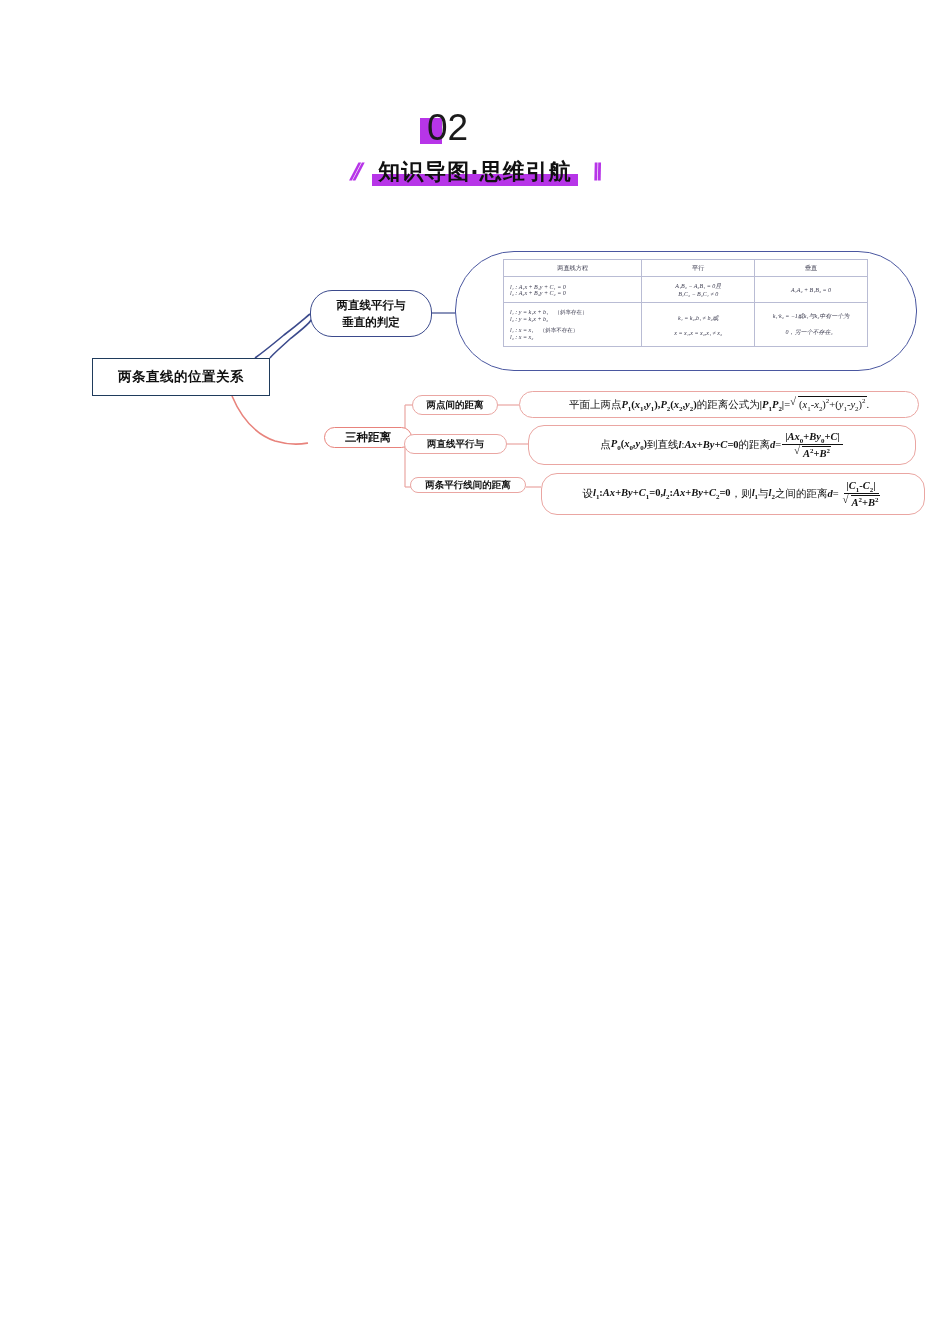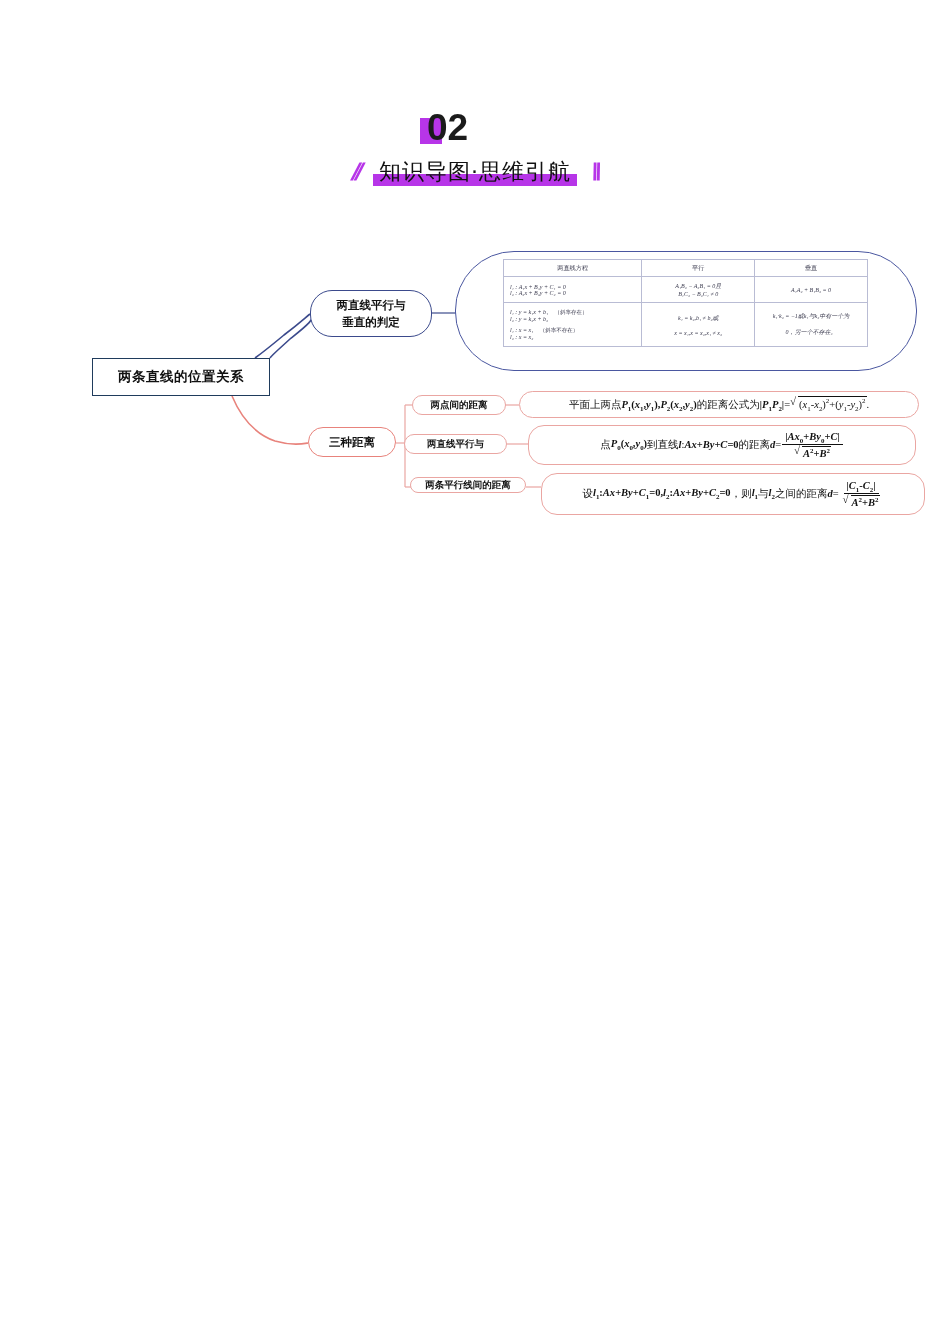--- a/index.html
+++ b/index.html
@@ -12,33 +12,33 @@
 
   
   .header{position:absolute;left:0;top:100px;width:950px;height:100px;}
   .hdr-inner{position:relative;width:100%;height:100%;}
 
   .num-wrap{position:absolute;left:475px;top:8px;transform:translateX(-50%);
             width:120px;height:48px;}
   .num-square{position:absolute;left:5px;top:10px;width:22px;height:26px;
               background:#b735e8;}
   .num-text{position:absolute;left:12px;top:-2px;font-size:37px;color:#1b1b1b;
-            font-family:"Liberation Sans",sans-serif;font-weight:700;
+            font-family:"Liberation Sans",sans-serif;font-weight:400;
             letter-spacing:0px;line-height:44px;}
 
   .title-row{position:absolute;left:0;top:52px;width:950px;height:40px;
              display:flex;align-items:center;justify-content:center;}
   .slash{font-size:24px;color:#b735e8;font-weight:700;font-style:italic;
          letter-spacing:-3px;line-height:1;transform:skewX(-8deg);}
   .slash.left{margin-right:14px;}
   .slash.right{margin-left:14px;}
   .title-box{position:relative;padding:0 6px;}
   .title-bar{position:absolute;left:0;right:0;bottom:1px;height:12px;
              background:#b735e8;z-index:0;}
-  .title-text{position:relative;z-index:1;font-size:22px;font-weight:400;
+  .title-text{position:relative;z-index:1;font-size:22px;font-weight:700;
               color:#111;letter-spacing:1px;
               font-family:"DejaVu Sans","Liberation Sans",sans-serif;}
 
   
   .map{position:absolute;left:0;top:235px;width:950px;height:300px;}
   .map svg{position:absolute;left:0;top:0;}
 
   .node{position:absolute;box-sizing:border-box;display:flex;
         align-items:center;justify-content:center;text-align:center;
         background:#ffffff;}
@@ -47,26 +47,26 @@
   .root{left:92px;top:123px;width:178px;height:38px;border:1.6px solid #1f3b5c;
         font-size:13.5px;font-weight:700;color:#111;letter-spacing:.5px;}
 
   
   .br-navy{border:1.8px solid #3b4a8c;border-radius:22px;
            font-size:11.5px;font-weight:700;color:#111;line-height:1.45;}
   .br-navy.b1{left:310px;top:55px;width:122px;height:47px;}
 
   .br-red{border:1.6px solid #e8837c;border-radius:18px;
           font-size:11.5px;font-weight:700;color:#111;}
-  .br-red.b2{left:308px;top:192px;width:88px;height:30px;}
+  .br-red.b2{left:324px;top:192px;width:88px;height:21px;}
 
   
   .leaf{border:1.2px solid #eaa6a2;border-radius:11px;background:#fff;
         font-size:9.5px;font-weight:700;color:#111;}
-  .leaf.l1{left:412px;top:160px;width:94px;height:20px;}
+  .leaf.l1{left:412px;top:160px;width:86px;height:20px;}
   .leaf.l2{left:404px;top:199px;width:103px;height:20px;}
   .leaf.l3{left:410px;top:242px;width:116px;height:16px;}
 
   
   .bubble{position:absolute;box-sizing:border-box;border:1.2px solid #eaa6a2;
           border-radius:16px;background:#fff;display:flex;align-items:center;
           justify-content:center;padding:2px 12px;}
   .bubble.c1{left:519px;top:156px;width:400px;height:27px;border-radius:14px;}
   .bubble.c2{left:528px;top:190px;width:388px;height:40px;}
   .bubble.c3{left:541px;top:238px;width:384px;height:42px;}

